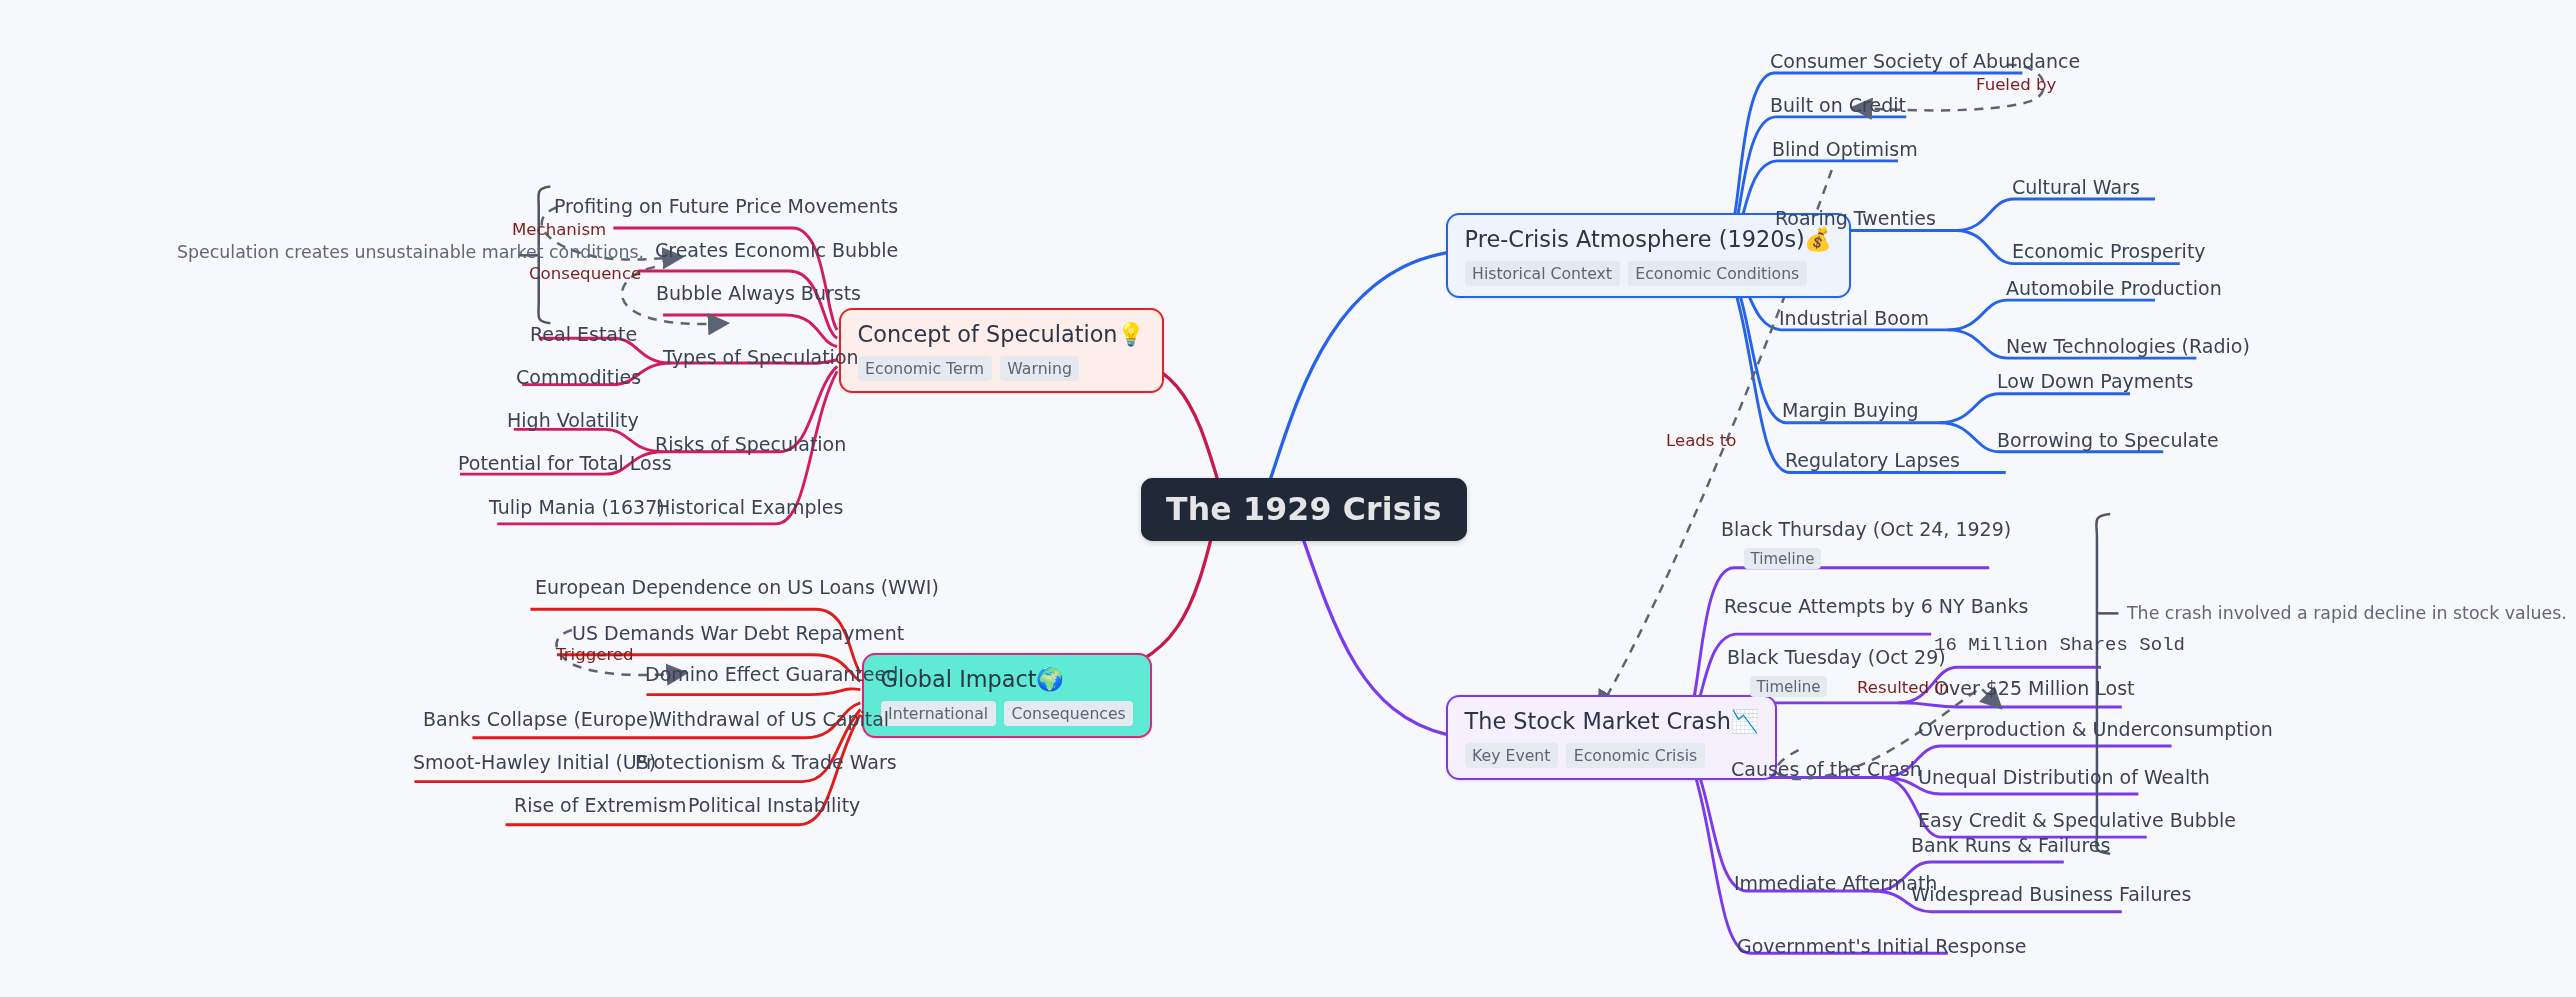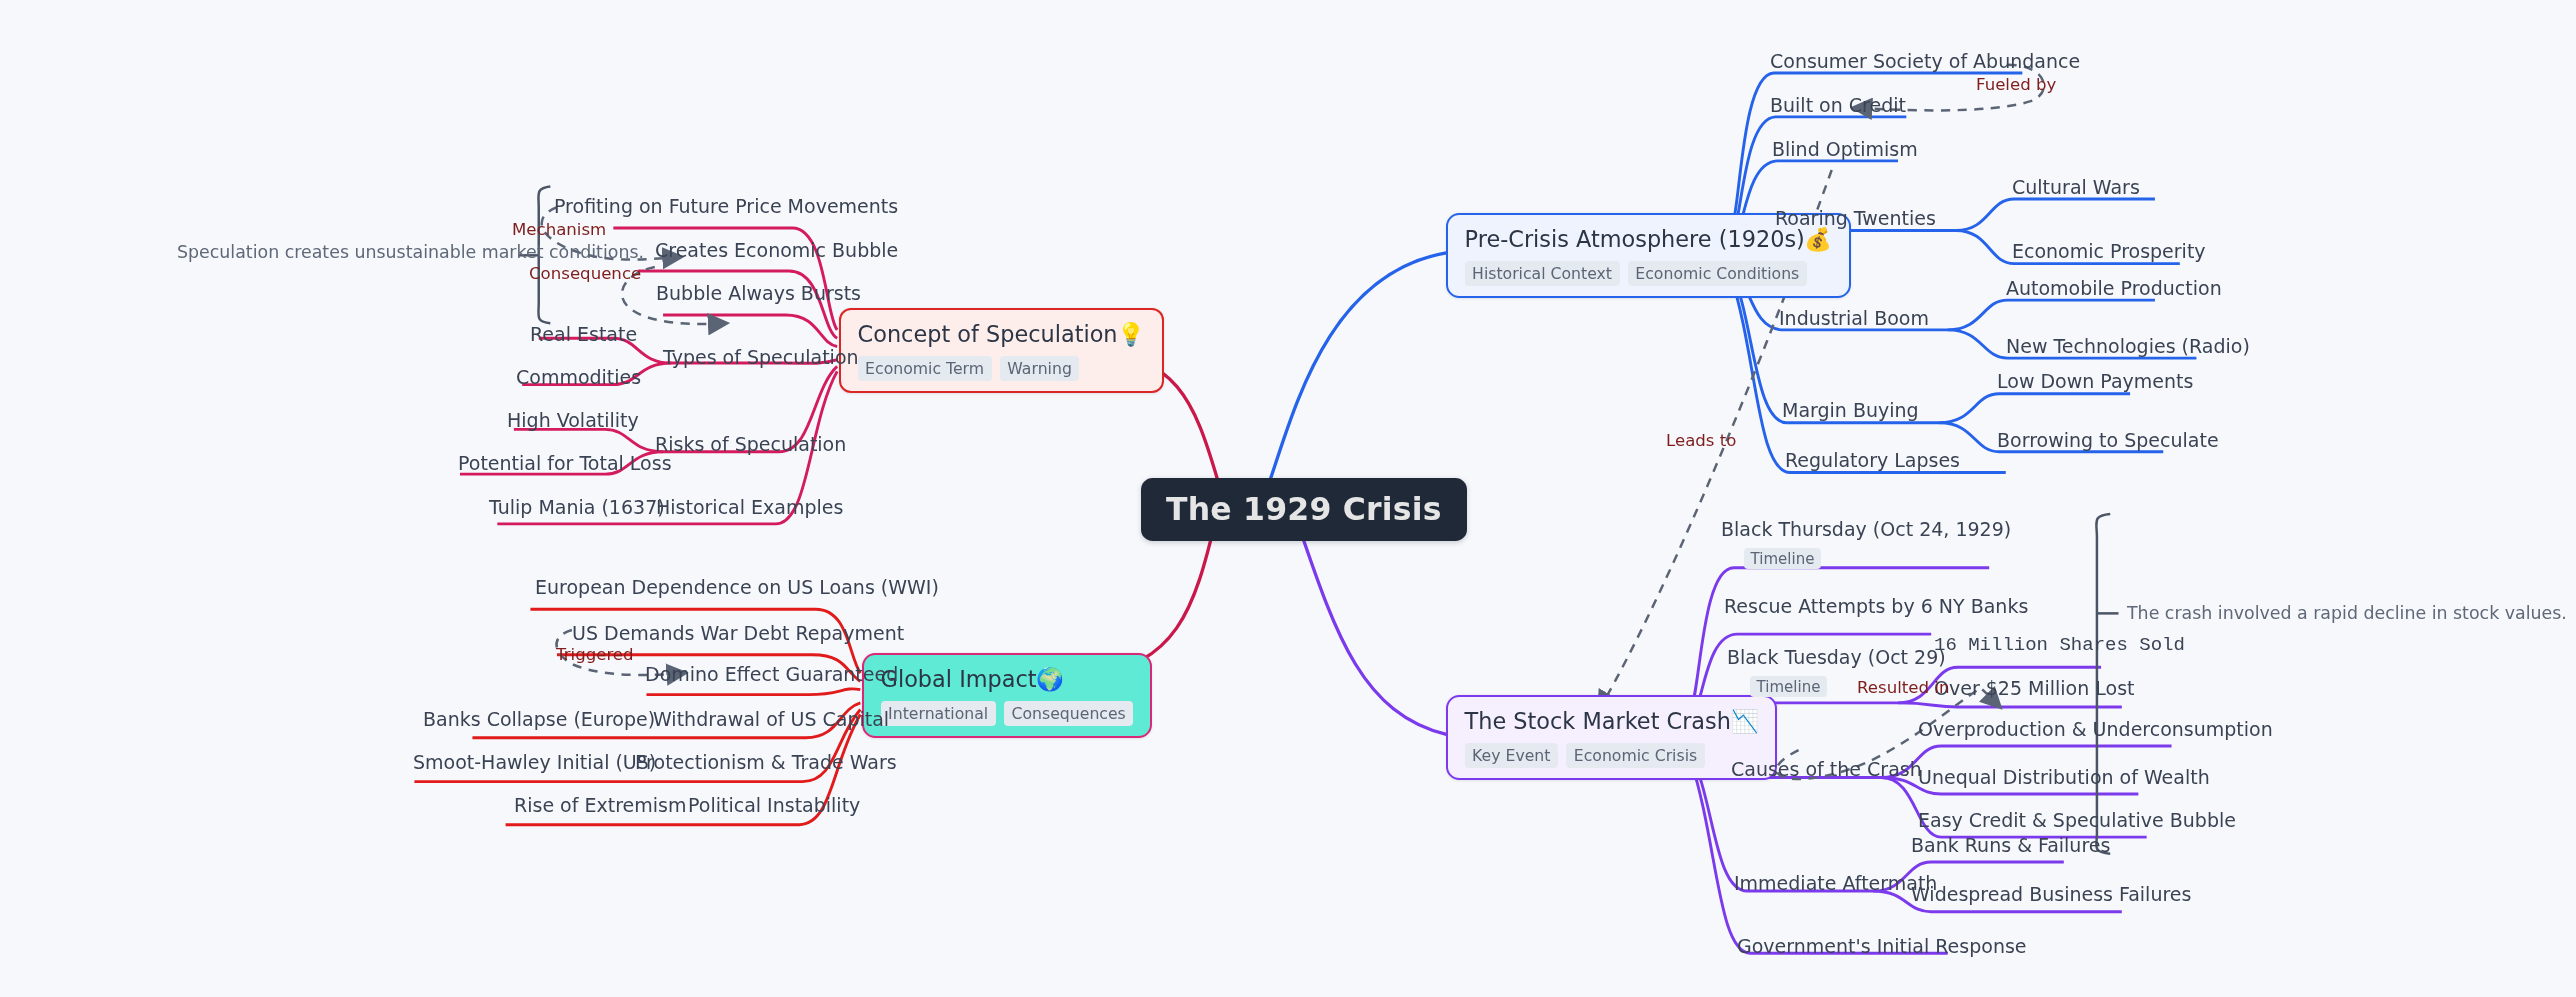--- a/index.html
+++ b/index.html
@@ -193,21 +193,21 @@
   <div class="node leaf" style="left:1918px; top:718px;">Overproduction &amp; Underconsumption</div>
   <div class="node leaf" style="left:1918px; top:766px;">Unequal Distribution of Wealth</div>
   <div class="node leaf" style="left:1918px; top:809px;">Easy Credit &amp; Speculative Bubble</div>
   <div class="node leaf" style="left:1734px; top:872px;">Immediate Aftermath</div>
   <div class="node leaf" style="left:1911px; top:834px;">Bank Runs &amp; Failures</div>
   <div class="node leaf" style="left:1911px; top:883px;">Widespread Business Failures</div>
   <div class="node leaf" style="left:1737px; top:935px;">Government's Initial Response</div>
 
   <div class="note" style="left:2127px; top:603px;">The crash involved a rapid decline in stock values.</div>
 
-  <div class="node branchbox bb-red" style="left:839px; top:308px;border-radius:12px;">
+  <div class="node branchbox bb-red" style="left:839px; top:308px;">
     <span class="title">Concept of Speculation💡</span>
     <span class="tags">
       <span class="tag">Economic Term</span>
       <span class="tag">Warning</span>
     </span>
   </div>
 
   <div class="node leaf" style="left:554px; top:195px;">Profiting on Future Price Movements</div>
   <div class="node leaf" style="left:655px; top:239px;">Creates Economic Bubble</div>
   <div class="node leaf" style="left:656px; top:282px;">Bubble Always Bursts</div>

